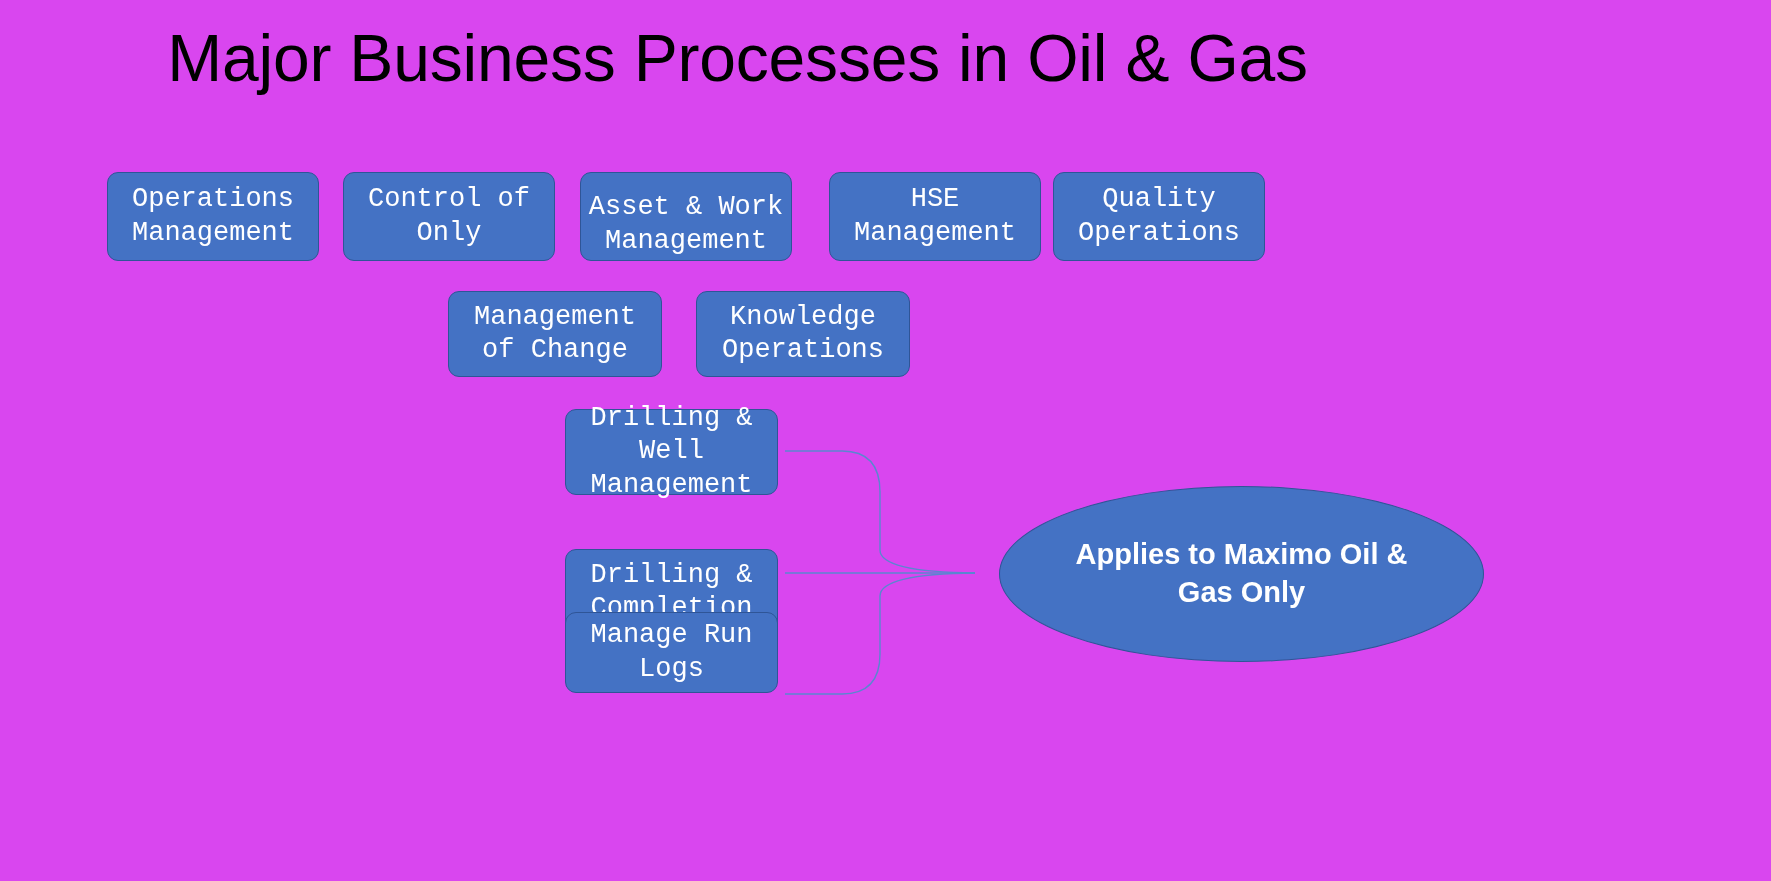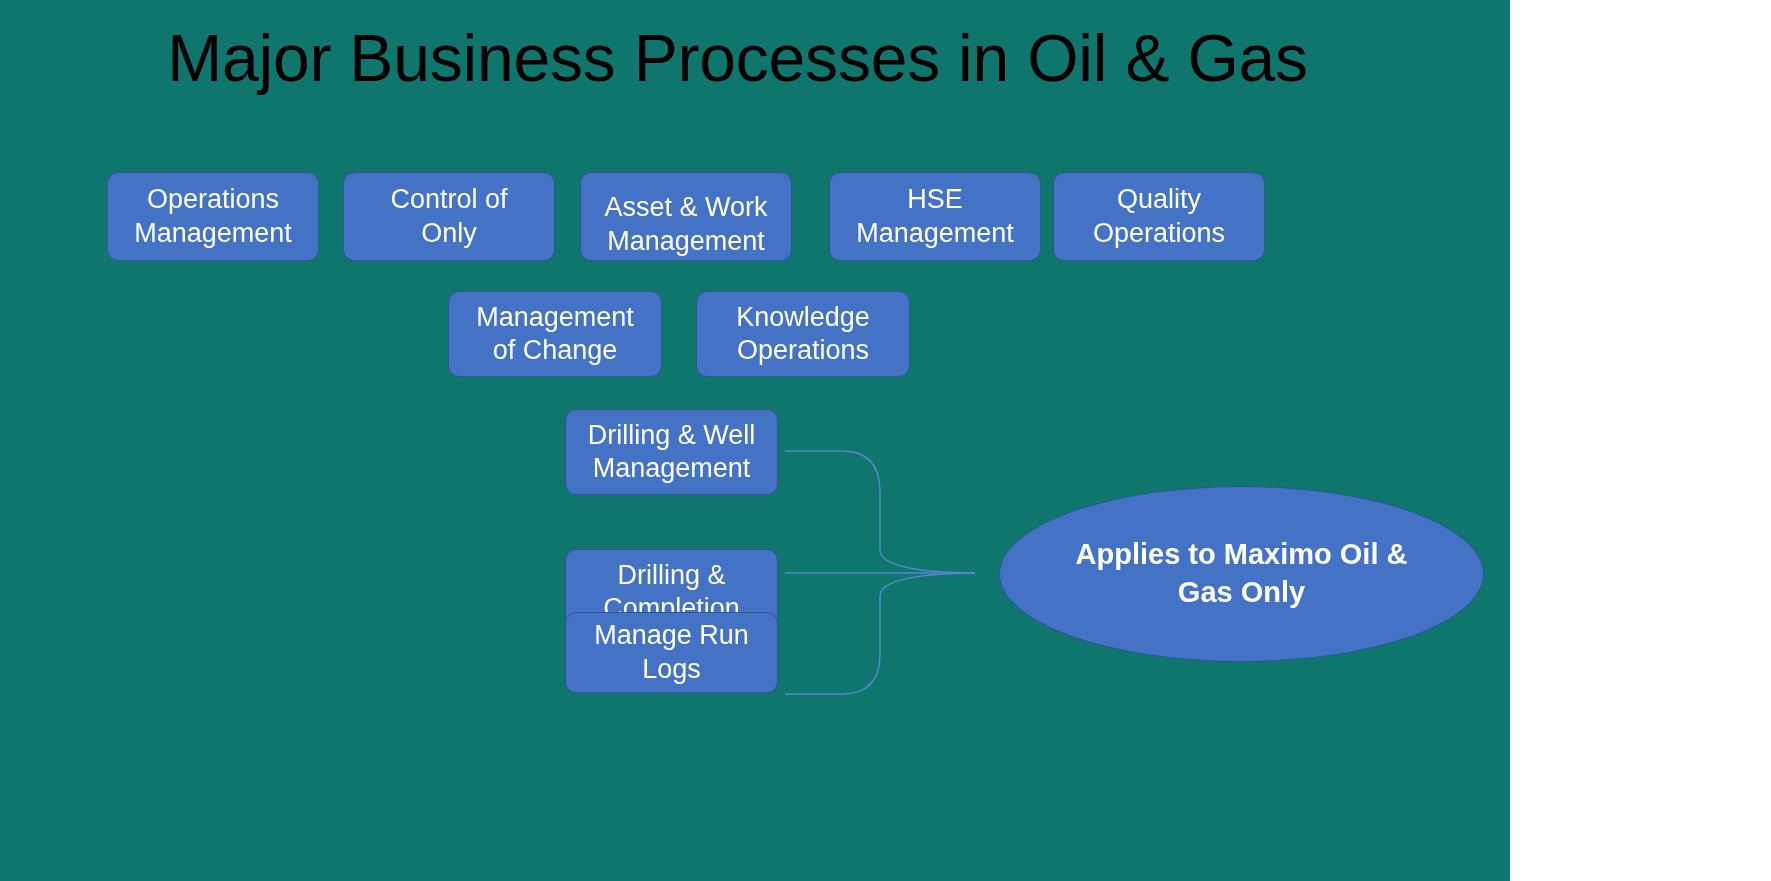--- a/index.html
+++ b/index.html
@@ -7,23 +7,23 @@
     margin: 0;
     padding: 0;
     background: #ffffff;
   }
   body {
     font-family: "Liberation Sans", sans-serif;
     -webkit-font-smoothing: antialiased;
   }
   #slide {
     position: relative;
-    width: 1510px;
+    width: 1771px;
     height: 881px;
-    background: #0f766e;
+    background: #d946ef;
     overflow: hidden;
   }
 
   
   #slide-title {
     position: absolute;
     left: 0;
     top: 22px;
     width: 1475px;
     text-align: center;
@@ -49,20 +49,21 @@
     text-align: center;
     font-size: 27px;
     font-weight: 400;
     line-height: 1.24;
     padding: 2px 6px;
   }
   .proc-box .box-label {
     display: block;
     width: 100%;
     white-space: pre-line;
+    font-family: Liberation Mono, monospace;
   }
 
   
   #box-operations-management { left: 107px;  top: 172px; width: 212px; height: 89px; }
   #box-control-of-work       { left: 343px;  top: 172px; width: 212px; height: 89px; }
   #box-asset-work-management { left: 580px;  top: 172px; width: 212px; height: 89px; align-items: flex-end; }
   #box-hse-management        { left: 817px;  top: 172px; width: 212px; height: 89px; margin-left: 12px; }
   #box-quality-management    { left: 1053px; top: 172px; width: 212px; height: 89px; }
 
   

